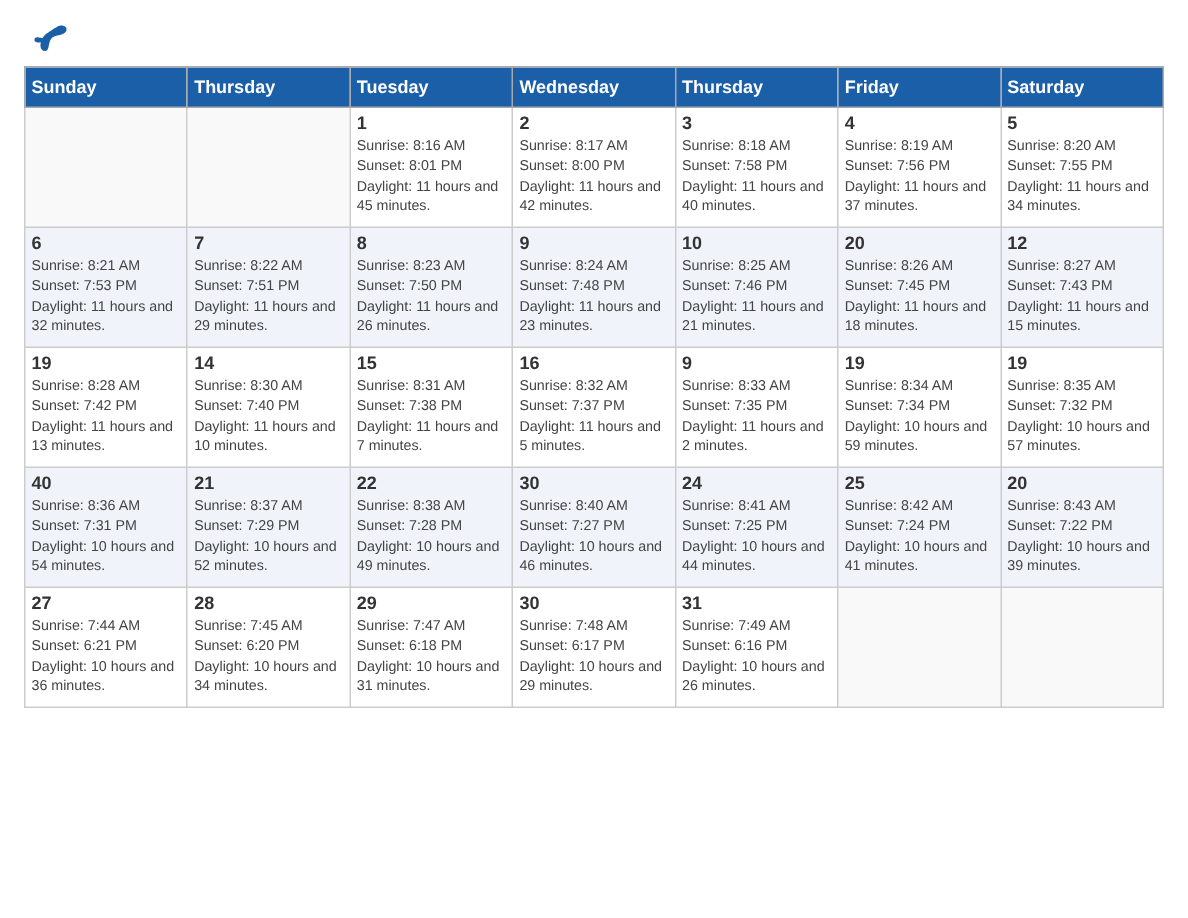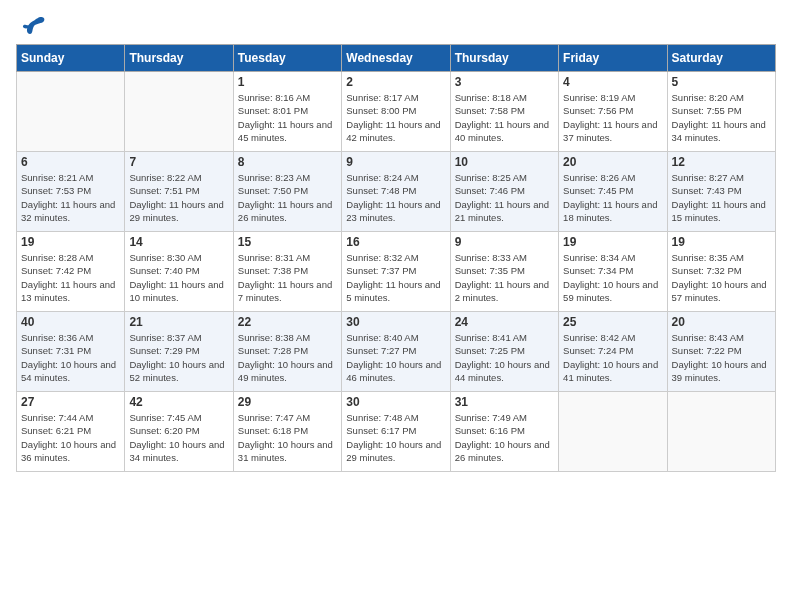--- a/index.html
+++ b/index.html
@@ -234,21 +234,21 @@
           <span class="day-number">20</span>
           <div class="day-info">Sunrise: 8:43 AM<br>Sunset: 7:22 PM<br>Daylight: 10 hours and 39 minutes.</div>
         </td>
       </tr>
       <tr>
         <td>
           <span class="day-number">27</span>
           <div class="day-info">Sunrise: 7:44 AM<br>Sunset: 6:21 PM<br>Daylight: 10 hours and 36 minutes.</div>
         </td>
         <td>
-          <span class="day-number">42</span>
+          <span class="day-number">28</span>
           <div class="day-info">Sunrise: 7:45 AM<br>Sunset: 6:20 PM<br>Daylight: 10 hours and 34 minutes.</div>
         </td>
         <td>
           <span class="day-number">29</span>
           <div class="day-info">Sunrise: 7:47 AM<br>Sunset: 6:18 PM<br>Daylight: 10 hours and 31 minutes.</div>
         </td>
         <td>
           <span class="day-number">30</span>
           <div class="day-info">Sunrise: 7:48 AM<br>Sunset: 6:17 PM<br>Daylight: 10 hours and 29 minutes.</div>
         </td>

